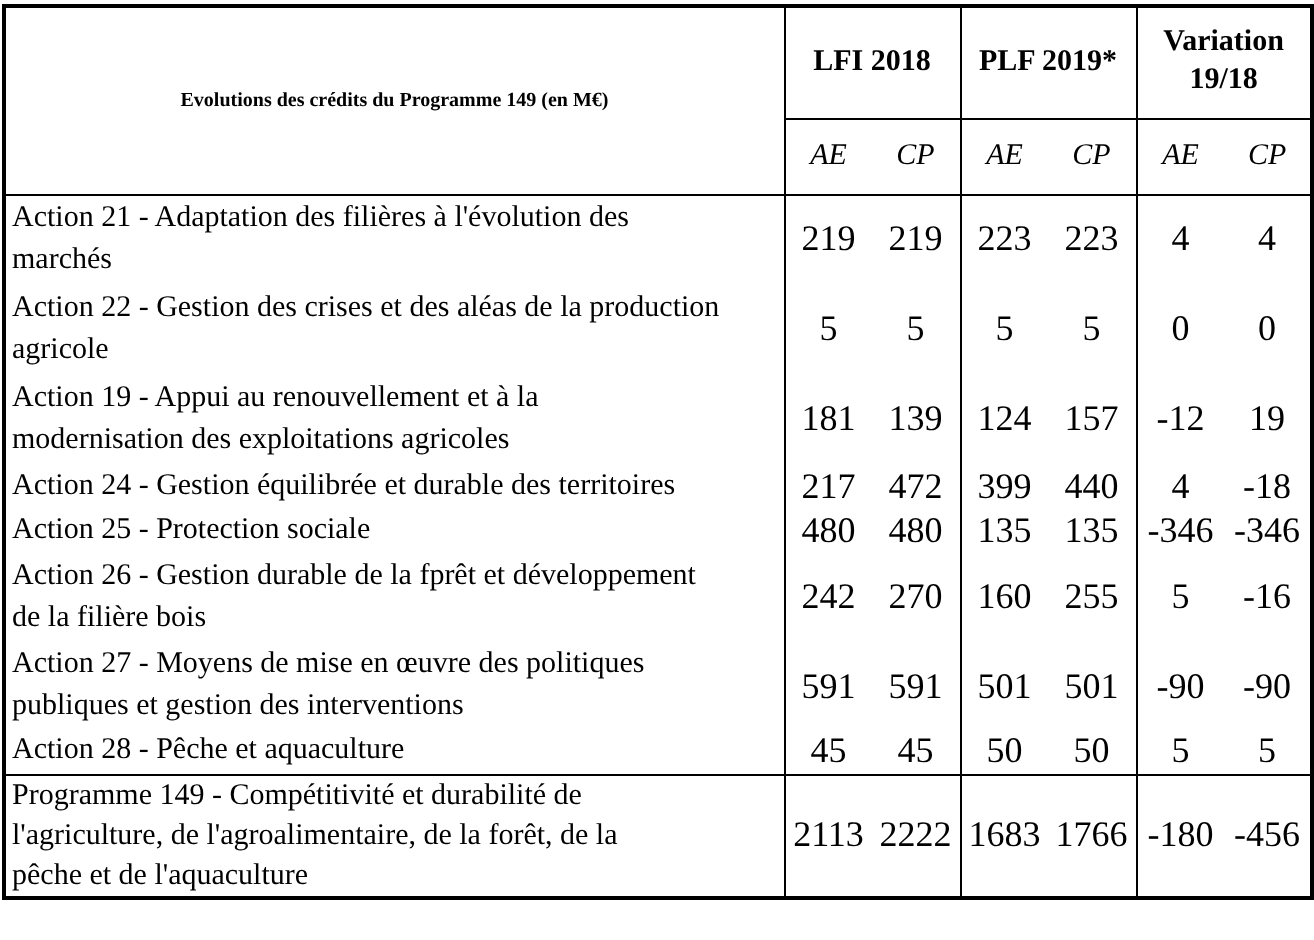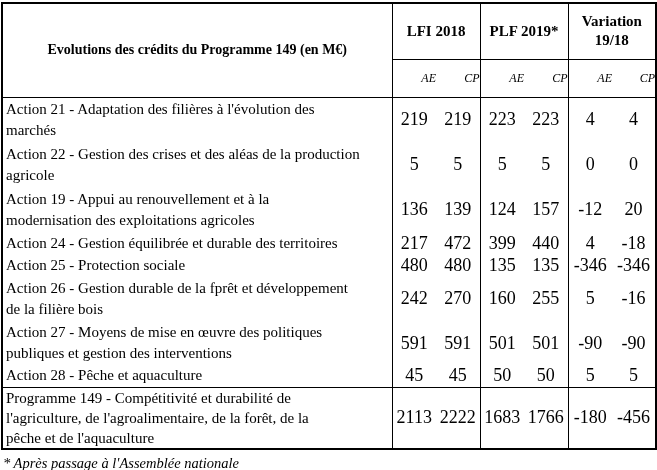--- a/index.html
+++ b/index.html
@@ -23,37 +23,37 @@
   th, td {
     vertical-align: middle;
     padding: 0;
     overflow: hidden;
   }
   .corner {
     border-right: 1px solid #000000;
     border-bottom: 1px solid #000000;
     text-align: center;
     font-weight: bold;
-    font-size: 14px;
+    font-size: 10px;
     padding: 0 8px;
   }
   .grp {
     border-bottom: 1px solid #000000;
     font-weight: bold;
     text-align: center;
     font-size: 15px;
     white-space: pre-line;
     line-height: 19px;
   }
   .sep { border-right: 1px solid #000000; }
   .sub {
     font-style: italic;
     border-bottom: 1px solid #000000;
-    text-align: right;
-    font-size: 12px;
+    text-align: center;
+    font-size: 15px;
   }
   .lbl {
     border-right: 1px solid #000000;
     padding: 0 2px 0 3px;
     font-size: 15px;
     line-height: 21px;
     white-space: pre-line;
   }
   .num {
     text-align: center;
@@ -118,26 +118,26 @@
       <td class="num sep">5</td>
       <td class="num">5</td>
       <td class="num sep">5</td>
       <td class="num">0</td>
       <td class="num">0</td>
     </tr>
 
     <tr style="height:45px">
       <td class="lbl">Action 19 - Appui au renouvellement et à la
 modernisation des exploitations agricoles</td>
-      <td class="num">136</td>
+      <td class="num">181</td>
       <td class="num sep">139</td>
       <td class="num">124</td>
       <td class="num sep">157</td>
       <td class="num">-12</td>
-      <td class="num">20</td>
+      <td class="num">19</td>
     </tr>
 
     <tr style="height:22px">
       <td class="lbl">Action 24 - Gestion équilibrée et durable des territoires</td>
       <td class="num">217</td>
       <td class="num sep">472</td>
       <td class="num">399</td>
       <td class="num sep">440</td>
       <td class="num">4</td>
       <td class="num">-18</td>
@@ -192,14 +192,13 @@
       <td class="num">2113</td>
       <td class="num sep">2222</td>
       <td class="num">1683</td>
       <td class="num sep">1766</td>
       <td class="num">-180</td>
       <td class="num">-456</td>
     </tr>
   </tbody>
     </table>
 
-  <div class="footnote">* Après passage à l'Assemblée nationale</div>
 </div>
 
 </body></html>

